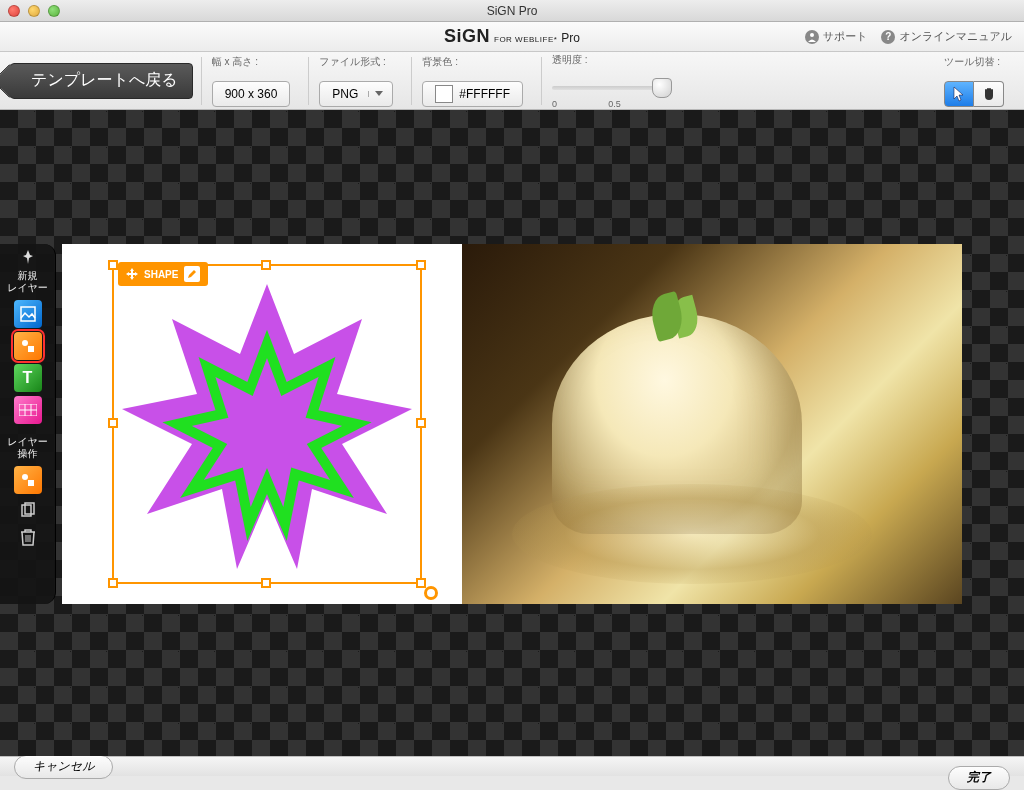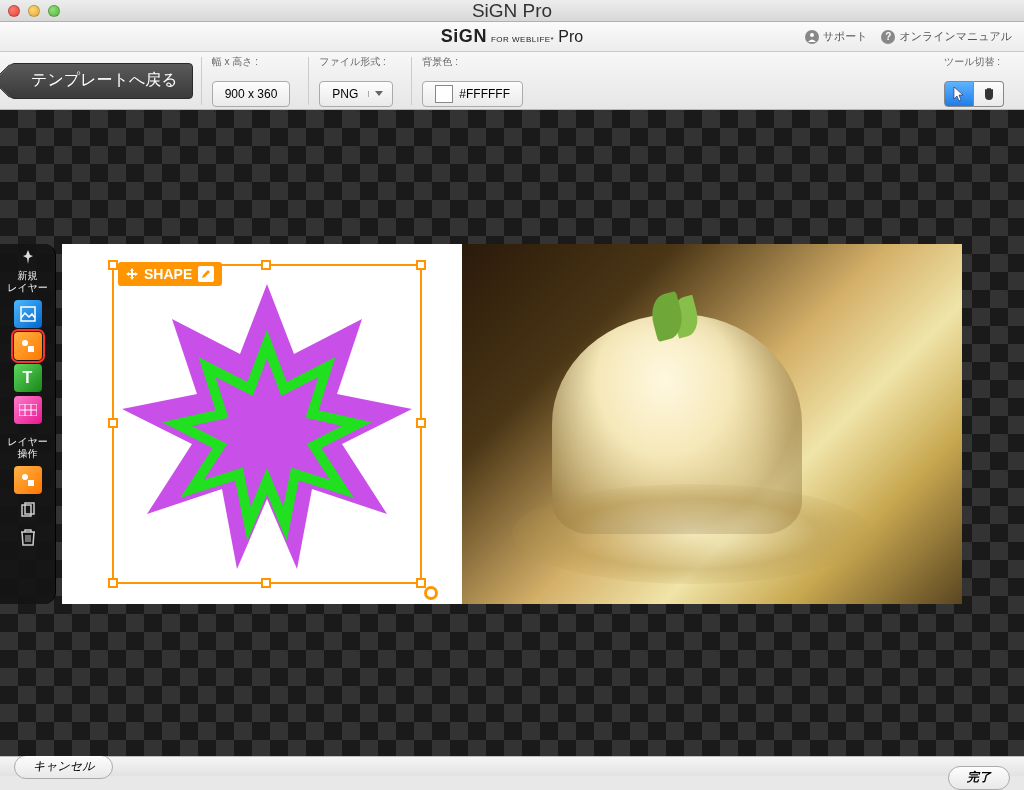--- a/index.html
+++ b/index.html
@@ -5,28 +5,28 @@
 * { margin: 0; padding: 0; box-sizing: border-box; font-family: "Hiragino Kaku Gothic Pro", "Meiryo", sans-serif; }
 body { width: 1024px; height: 790px; background: #e8e8e8; overflow: hidden; }
 
 
 .titlebar { height: 22px; background: linear-gradient(#ededed, #d8d8d8); border-bottom: 1px solid #b0b0b0; display: flex; align-items: center; position: relative; }
 .traffic-lights { display: flex; gap: 8px; margin-left: 8px; }
 .tl { width: 12px; height: 12px; border-radius: 50%; border: 1px solid rgba(0,0,0,0.2); }
 .tl.red { background: radial-gradient(circle at 35% 35%, #ff7b6f, #e0443e); }
 .tl.yellow { background: radial-gradient(circle at 35% 35%, #ffd86f, #e0a93e); }
 .tl.green { background: radial-gradient(circle at 35% 35%, #8fe07a, #5bb43e); }
-.window-title { position: absolute; left: 50%; transform: translateX(-50%); font-size: 19px; color: #333; }
+.window-title { position: absolute; left: 50%; transform: translateX(-50%); font-size: 12px; color: #333; }
 
 
 .brandbar { height: 30px; background: linear-gradient(#fbfbfb, #ececec); border-bottom: 1px solid #c8c8c8; display: flex; align-items: center; justify-content: space-between; padding: 0 12px; }
 .brand-center { position: absolute; left: 50%; transform: translateX(-50%); display: flex; align-items: baseline; gap: 4px; color: #222; }
 .brand-sign { font-weight: bold; font-size: 18px; letter-spacing: 0.5px; }
 .brand-for { font-size: 8px; letter-spacing: 0.5px; }
-.brand-pro { font-size: 16px; }
+.brand-pro { font-size: 12px; }
 .brand-right { display: flex; gap: 14px; align-items: center; }
 .brand-link { display: flex; align-items: center; gap: 4px; font-size: 11px; color: #555; cursor: pointer; }
 .brand-link .ic { width: 14px; height: 14px; border-radius: 50%; background: #888; display: flex; align-items: center; justify-content: center; color: #fff; font-size: 10px; font-weight: bold; }
 
 
 .toolbar { height: 58px; background: linear-gradient(#f7f7f7, #e6e6e6); border-bottom: 1px solid #b8b8b8; display: flex; align-items: center; padding: 0 10px; gap: 8px; position: relative; }
 .back-btn { height: 36px; background: linear-gradient(#5a5a5a, #3a3a3a); color: #fff; border: 1px solid #2a2a2a; border-radius: 4px; padding: 0 14px 0 20px; font-size: 16px; display: flex; align-items: center; position: relative; cursor: pointer; }
 .back-btn::before { content: ""; position: absolute; left: -1px; top: 50%; transform: translate(-50%, -50%) rotate(45deg); width: 24px; height: 24px; background: linear-gradient(135deg, #5a5a5a, #3a3a3a); border-left: 1px solid #2a2a2a; border-bottom: 1px solid #2a2a2a; border-radius: 3px; }
 .back-btn span { position: relative; z-index: 1; }
 
@@ -84,21 +84,21 @@
 .photo-panel::after { content:""; position:absolute; left:50px; top:240px; width:360px; height:100px; border-radius:50%; background: radial-gradient(ellipse, rgba(255,250,220,0.5) 0%, rgba(180,150,80,0.4) 50%, transparent 80%); }
 .leaf { position:absolute; top:50px; left:190px; width:30px; height:45px; background:#6fa838; border-radius:60% 10% 60% 10%; transform:rotate(-15deg); box-shadow: 18px 5px 0 -3px #88bf4a; }
 
 
 .sel-box { position: absolute; left: 50px; top: 20px; width: 310px; height: 320px; border: 2px solid #ff9500; }
 .handle { position: absolute; width: 10px; height: 10px; background: #fff; border: 2px solid #ff9500; }
 .h-tl { top: -6px; left: -6px; } .h-tm { top: -6px; left: 50%; margin-left: -6px; } .h-tr { top: -6px; right: -6px; }
 .h-ml { top: 50%; left: -6px; margin-top: -6px; } .h-mr { top: 50%; right: -6px; margin-top: -6px; }
 .h-bl { bottom: -6px; left: -6px; } .h-bm { bottom: -6px; left: 50%; margin-left: -6px; } .h-br { bottom: -6px; right: -6px; }
 .rot-handle { position: absolute; bottom: -18px; right: -18px; width: 14px; height: 14px; border: 3px solid #ff9500; border-radius: 50%; background: #fff; }
-.shape-tag { position: absolute; top: -4px; left: 4px; background: #ff9500; color: #fff; font-size: 14px; font-weight: bold; padding: 4px 8px; display: flex; align-items: center; gap: 6px; border-radius: 3px; }
+.shape-tag { position: absolute; top: -4px; left: 4px; background: #ff9500; color: #fff; font-size: 10px; font-weight: bold; padding: 4px 8px; display: flex; align-items: center; gap: 6px; border-radius: 3px; }
 .shape-tag .edit { width: 16px; height: 16px; background: #fff; border-radius: 2px; display: flex; align-items: center; justify-content: center; }
 
 
 .star-svg { position: absolute; left: 60px; top: 30px; width: 290px; height: 300px; }
 
 
 .bottombar { height: 20px; background: linear-gradient(#f5f5f5, #e2e2e2); border-top: 1px solid #c0c0c0; display: flex; align-items: center; justify-content: space-between; padding: 0 14px; gap: 10px; font-style: italic; }
 .pill-btn { height: 24px; padding: 0 18px; border-radius: 12px; border: 1px solid #aaa; background: linear-gradient(#fdfdfd, #e8e8e8); font-size: 12px; cursor: pointer; display: flex; align-items: center; }
 .pill-btn.primary { font-weight: bold; margin-top: 22px; }
 
@@ -171,20 +171,34 @@
   <div class="tool-group">
     <div class="tool-label">背景色 :</div>
     <div class="tool-control">
       <div class="btn-field" style="gap:6px">
         <span class="color-swatch"></span>
         <span>#FFFFFF</span>
       </div>
     </div>
   </div>
 
+  <div class="tool-group">
+    <div class="tool-label">透明度 :</div>
+    <div>
+      <div class="slider-wrap">
+        <div class="slider-track"></div>
+        <div class="slider-thumb"></div>
+      </div>
+      <div class="slider-labels">
+        <span>0</span>
+        <span>0.5</span>
+        <span></span>
+      </div>
+    </div>
+  </div>
 
   <div class="toolbar-right">
     <div class="tool-group">
       <div class="tool-label">ツール切替 :</div>
       <div class="tool-toggle">
         <div class="tbtn active">
           <svg width="14" height="16" viewBox="0 0 14 16">
             <path d="M2 1 L2 13 L5 10 L7 15 L9 14 L7 9 L11 9 Z" fill="#fff" stroke="#003" stroke-width="0.5"></path>
           </svg>
         </div>

